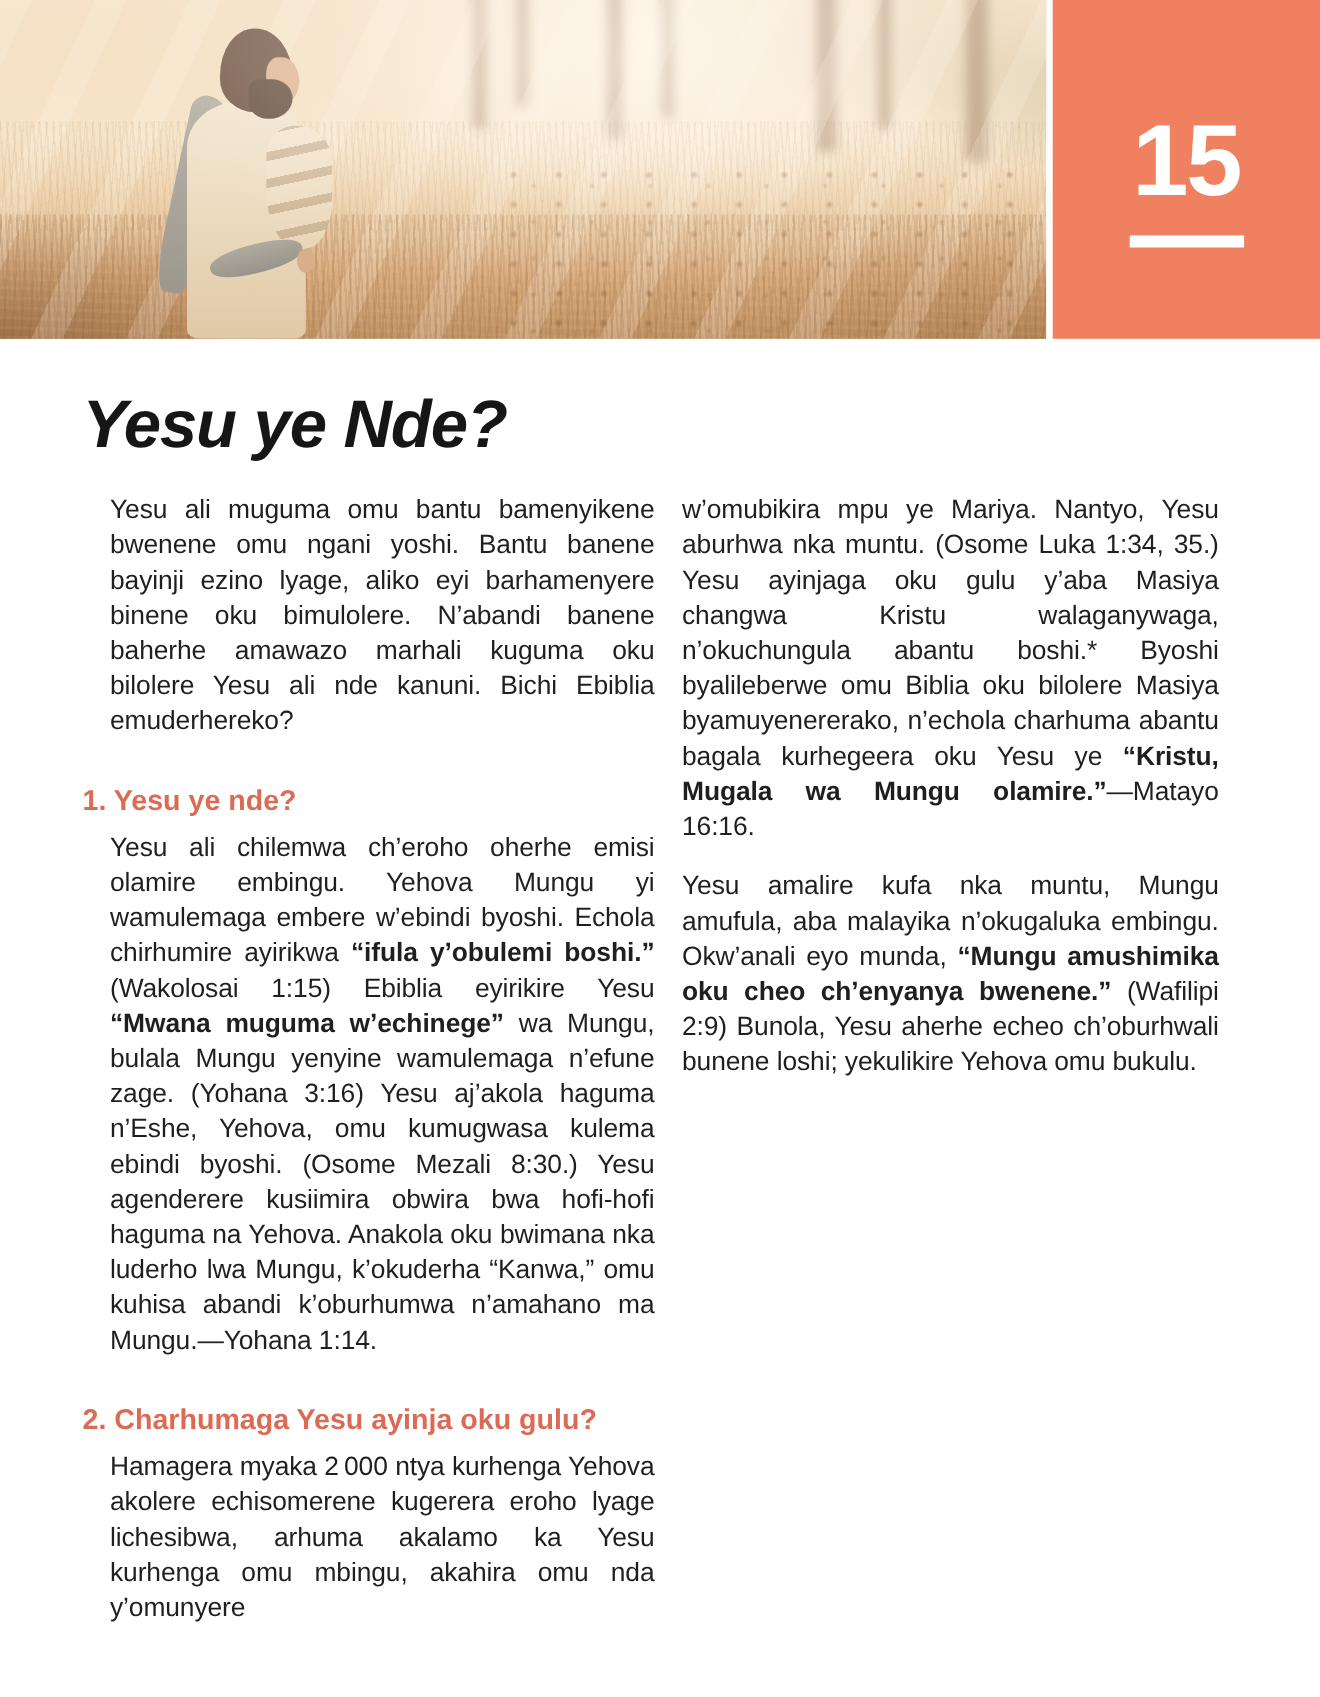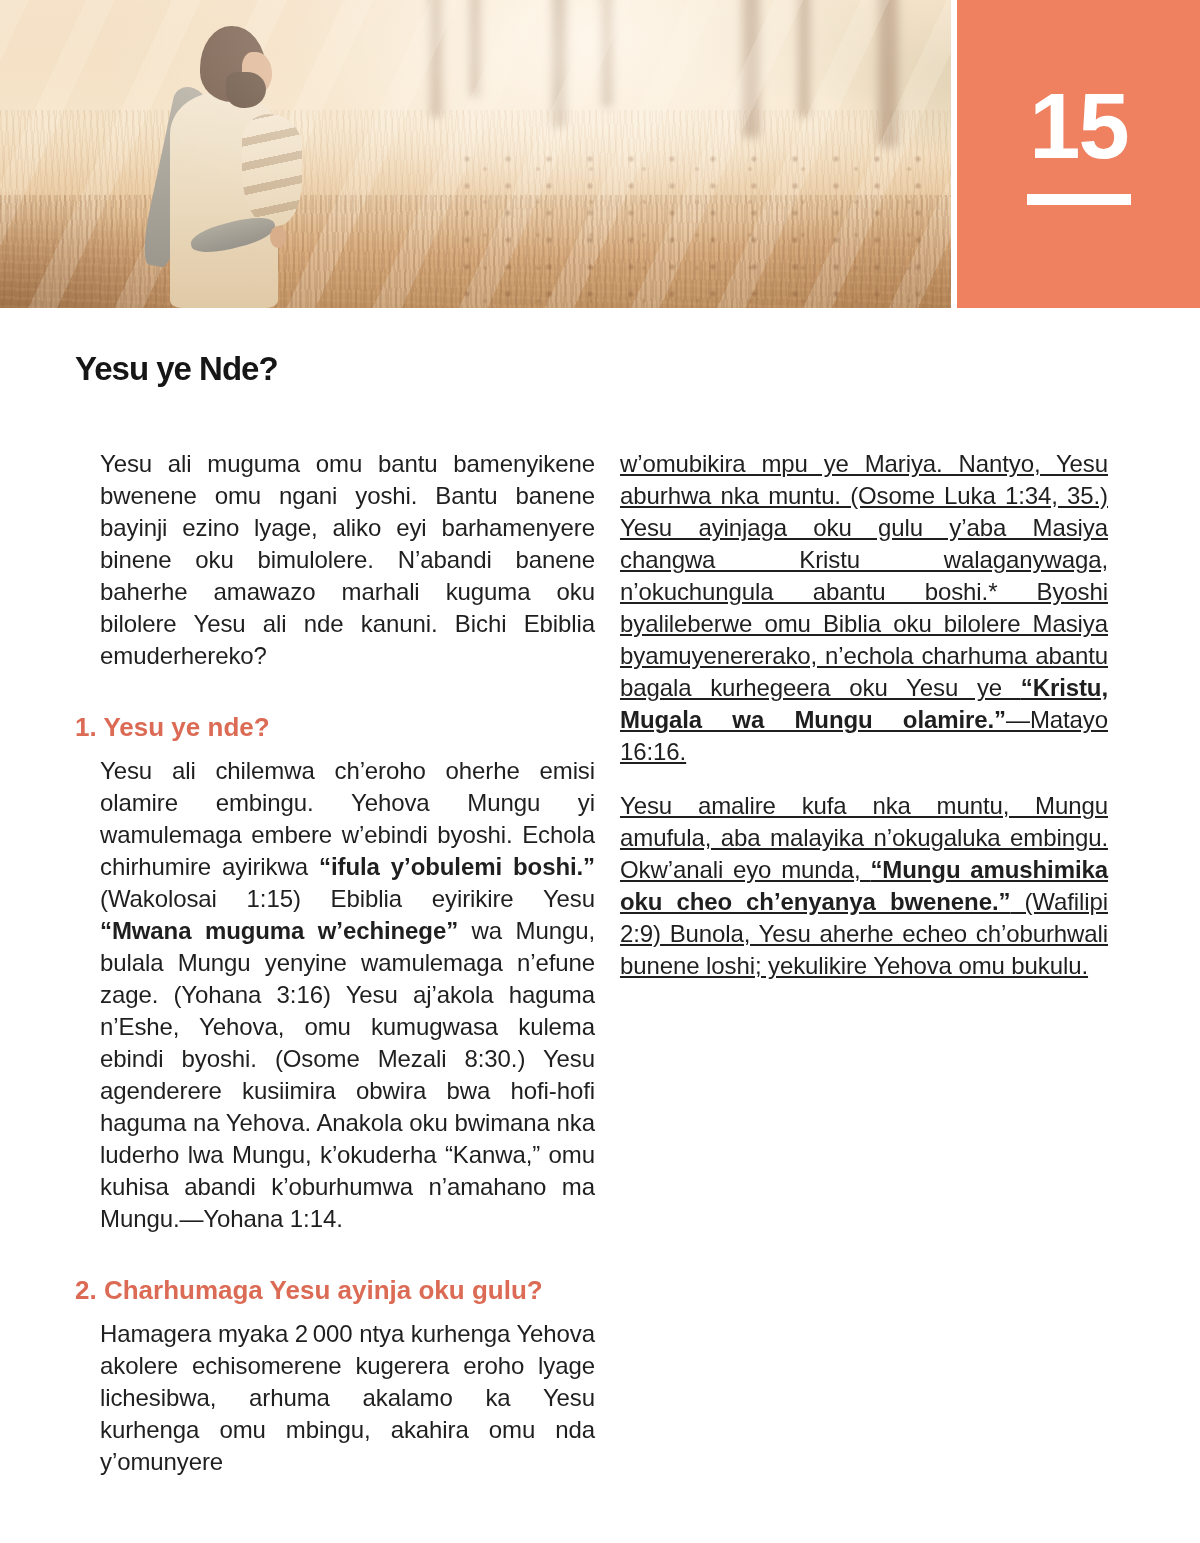--- a/index.html
+++ b/index.html
@@ -121,45 +121,46 @@
     background:
       radial-gradient(ellipse at 60% 18%, rgba(255,247,235,.5), rgba(255,247,235,0) 58%),
       linear-gradient(0deg, rgba(255,236,212,.10), rgba(255,245,230,.22));
   }
 
   
   .lesson-badge {
     position: absolute; right: 0; top: 0; width: 243px; height: 308px;
     background: var(--accent, #ef8161);
     display: flex; flex-direction: column; align-items: center;
-    padding-top: 80px;
+    padding-top: 100px;
   }
   .lesson-number {
     color: #ffffff; font-size: 92px; font-weight: 700; line-height: 1;
     letter-spacing: -2px;
   }
   .lesson-underline {
     width: 104px; height: 11px; background: #ffffff; margin-top: 22px;
   }
 
   
   .page-title {
     position: absolute; left: 75px; top: 350px;
-    font-size: 33px; font-weight: 700; color: #161616;
+    font-size: 61px; font-weight: 700; color: #161616;
     letter-spacing: -1px;
+    font-style: italic;
   }
 
   
   .article {
     position: absolute; top: 448px; left: 75px; right: 65px;
     display: flex; 
     color: var(--text, #1f1f1f);
   }
   .col-left  { width: 520px; flex: none; }
-  .col-right { width: 513px; flex: none; text-decoration: underline; }
+  .col-right { width: 513px; flex: none; }
 
   .body-para {
     font-size: 24px; line-height: 32px; text-align: justify;
     margin: 0 0 22px 25px;
     letter-spacing: -0.1px;
   }
   .run-b { font-weight: 700; }
 
   .section-heading {
     font-size: 26px; line-height: 30px; font-weight: 700;

